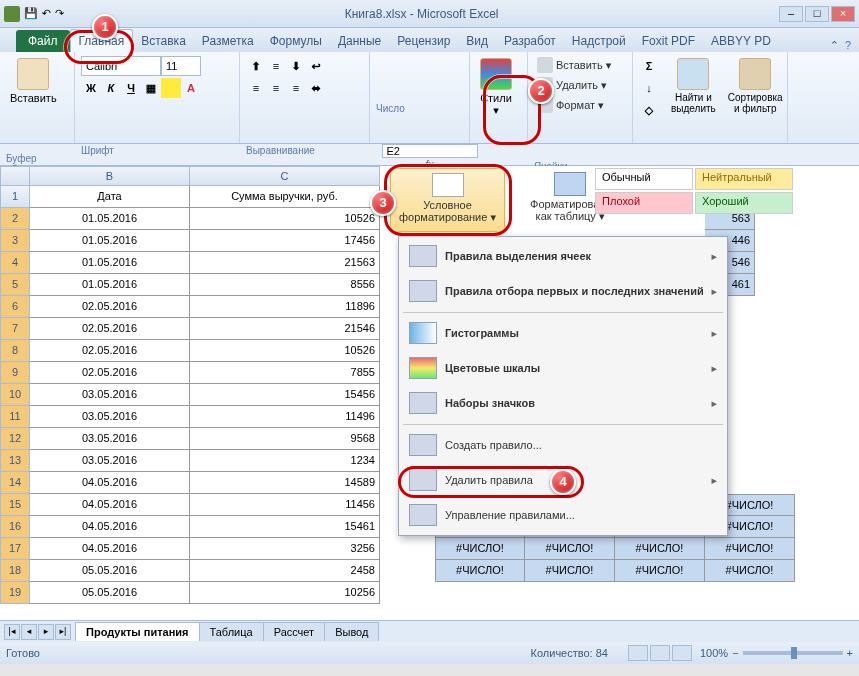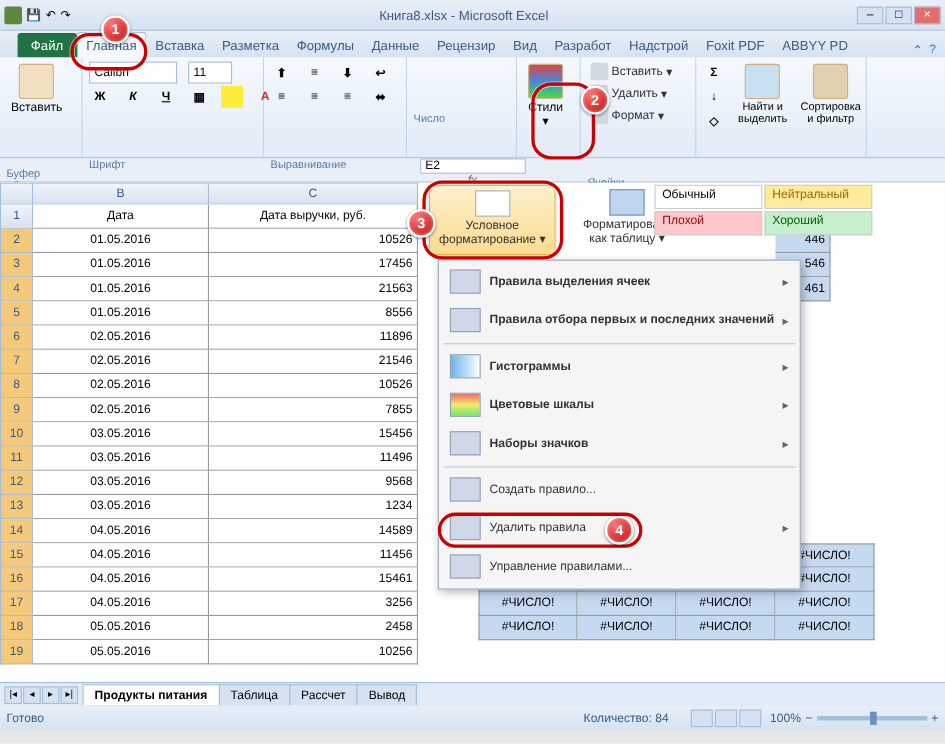--- a/index.html
+++ b/index.html
@@ -20,21 +20,21 @@
 
 .ribbon { height: 92px; background: linear-gradient(#f5f9fd, #e1ebf7); border-bottom: 1px solid #a5bdd8; display: flex; }
 .ribbon-group { border-right: 1px solid #c4d5ea; padding: 4px 6px 2px; display: flex; flex-direction: column; justify-content: space-between; }
 .ribbon-group-label { color: #5a7aa8; font-size: 10px; padding-top: 2px; margin-top: 45px; }
 .ribbon-group-content { display: flex; align-items: flex-start; gap: 4px; flex: 1; }
 .ribbon-btn-big { text-align: center; padding: 2px 4px; cursor: pointer; }
 .ribbon-btn-big .icon { width: 32px; height: 32px; margin: 0 auto 2px; background: #f0e0c0; border: 1px solid #d0b080; border-radius: 3px; }
 .ribbon-btn-small { display: flex; align-items: center; gap: 3px; padding: 1px 3px; cursor: pointer; color: #333; }
 .ribbon-btn-small .mini-icon { width: 16px; height: 16px; background: #d0d8e0; border-radius: 2px; }
 .font-controls { display: flex; flex-direction: column; gap: 2px; }
-.font-row { display: flex; gap: 10px; align-items: flex-end; }
+.font-row { display: flex; gap: 0; align-items: flex-end; }
 .font-combo { width: 80px; height: 20px; border: 1px solid #a5bdd8; background: #fff; padding: 0 4px; display: flex; align-items: center; }
 .size-combo { width: 40px; height: 20px; border: 1px solid #a5bdd8; background: #fff; padding: 0 4px; display: flex; align-items: center; }
 .fmt-btn { width: 20px; height: 20px; border: 1px solid transparent; display: flex; align-items: center; justify-content: center; cursor: pointer; font-weight: bold; }
 .num-combo { width: 90px; height: 20px; border: 1px solid #a5bdd8; background: #fff; padding: 0 4px; display: flex; align-items: center; }
 
 .formula-bar { height: 22px; background: #e8eff8; border-bottom: 1px solid #a5bdd8; display: flex; align-items: center; flex-direction: column; }
 .name-box { width: 96px; height: 18px; background: #fff; border: 1px solid #a5bdd8; margin: 0 4px; padding: 0 4px; display: flex; align-items: center; }
 .fx-label { padding: 0 6px; font-style: italic; color: #666; }
 .formula-input { flex: 1; background: #fff; height: 18px; border: 1px solid #a5bdd8; padding: 0 4px; display: flex; align-items: center; }
 
@@ -233,21 +233,21 @@
 <div class="sheet-area">
   <div class="col-headers">
     <div class="corner-cell"></div>
     <div class="col-header col-B">B</div>
     <div class="col-header col-C">C</div>
   </div>
   <div class="rows-container" id="rows-container">
       <div class="row">
         <div class="row-header">1</div>
         <div class="cell col-B header-cell" style="width: 160px;">Дата</div>
-        <div class="cell col-C header-cell" style="width: 190px;">Дата выручки, руб.</div>
+        <div class="cell col-C header-cell" style="width: 190px;">Сумма выручки, руб.</div>
       </div>
       <div class="row">
         <div class="row-header sel">2</div>
         <div class="cell col-B data-left" style="width: 160px;">01.05.2016</div>
         <div class="cell col-C data-right" style="width: 190px;">10526</div>
       </div>
       <div class="row">
         <div class="row-header sel">3</div>
         <div class="cell col-B data-left" style="width: 160px;">01.05.2016</div>
         <div class="cell col-C data-right" style="width: 190px;">17456</div>
@@ -333,20 +333,26 @@
         <div class="cell col-C data-right" style="width: 190px;">10256</div>
       </div>
     </div>
 
   <div class="right-cells">
     <div class="rr">
         <div class="rc" style="visibility:hidden"></div>
         <div class="rc" style="visibility:hidden"></div>
         <div class="rc" style="visibility:hidden"></div>
         <div class="rc" style="width:50px;visibility:hidden"></div>
+      </div>
+    <div class="rr">
+        <div class="rc" style="visibility:hidden"></div>
+        <div class="rc" style="visibility:hidden"></div>
+        <div class="rc" style="visibility:hidden"></div>
+        <div class="rc" style="width:50px">563</div>
       </div>
     <div class="rr">
         <div class="rc" style="visibility:hidden"></div>
         <div class="rc" style="visibility:hidden"></div>
         <div class="rc" style="visibility:hidden"></div>
         <div class="rc" style="width:50px">446</div>
       </div>
     <div class="rr">
         <div class="rc" style="visibility:hidden"></div>
         <div class="rc" style="visibility:hidden"></div>

